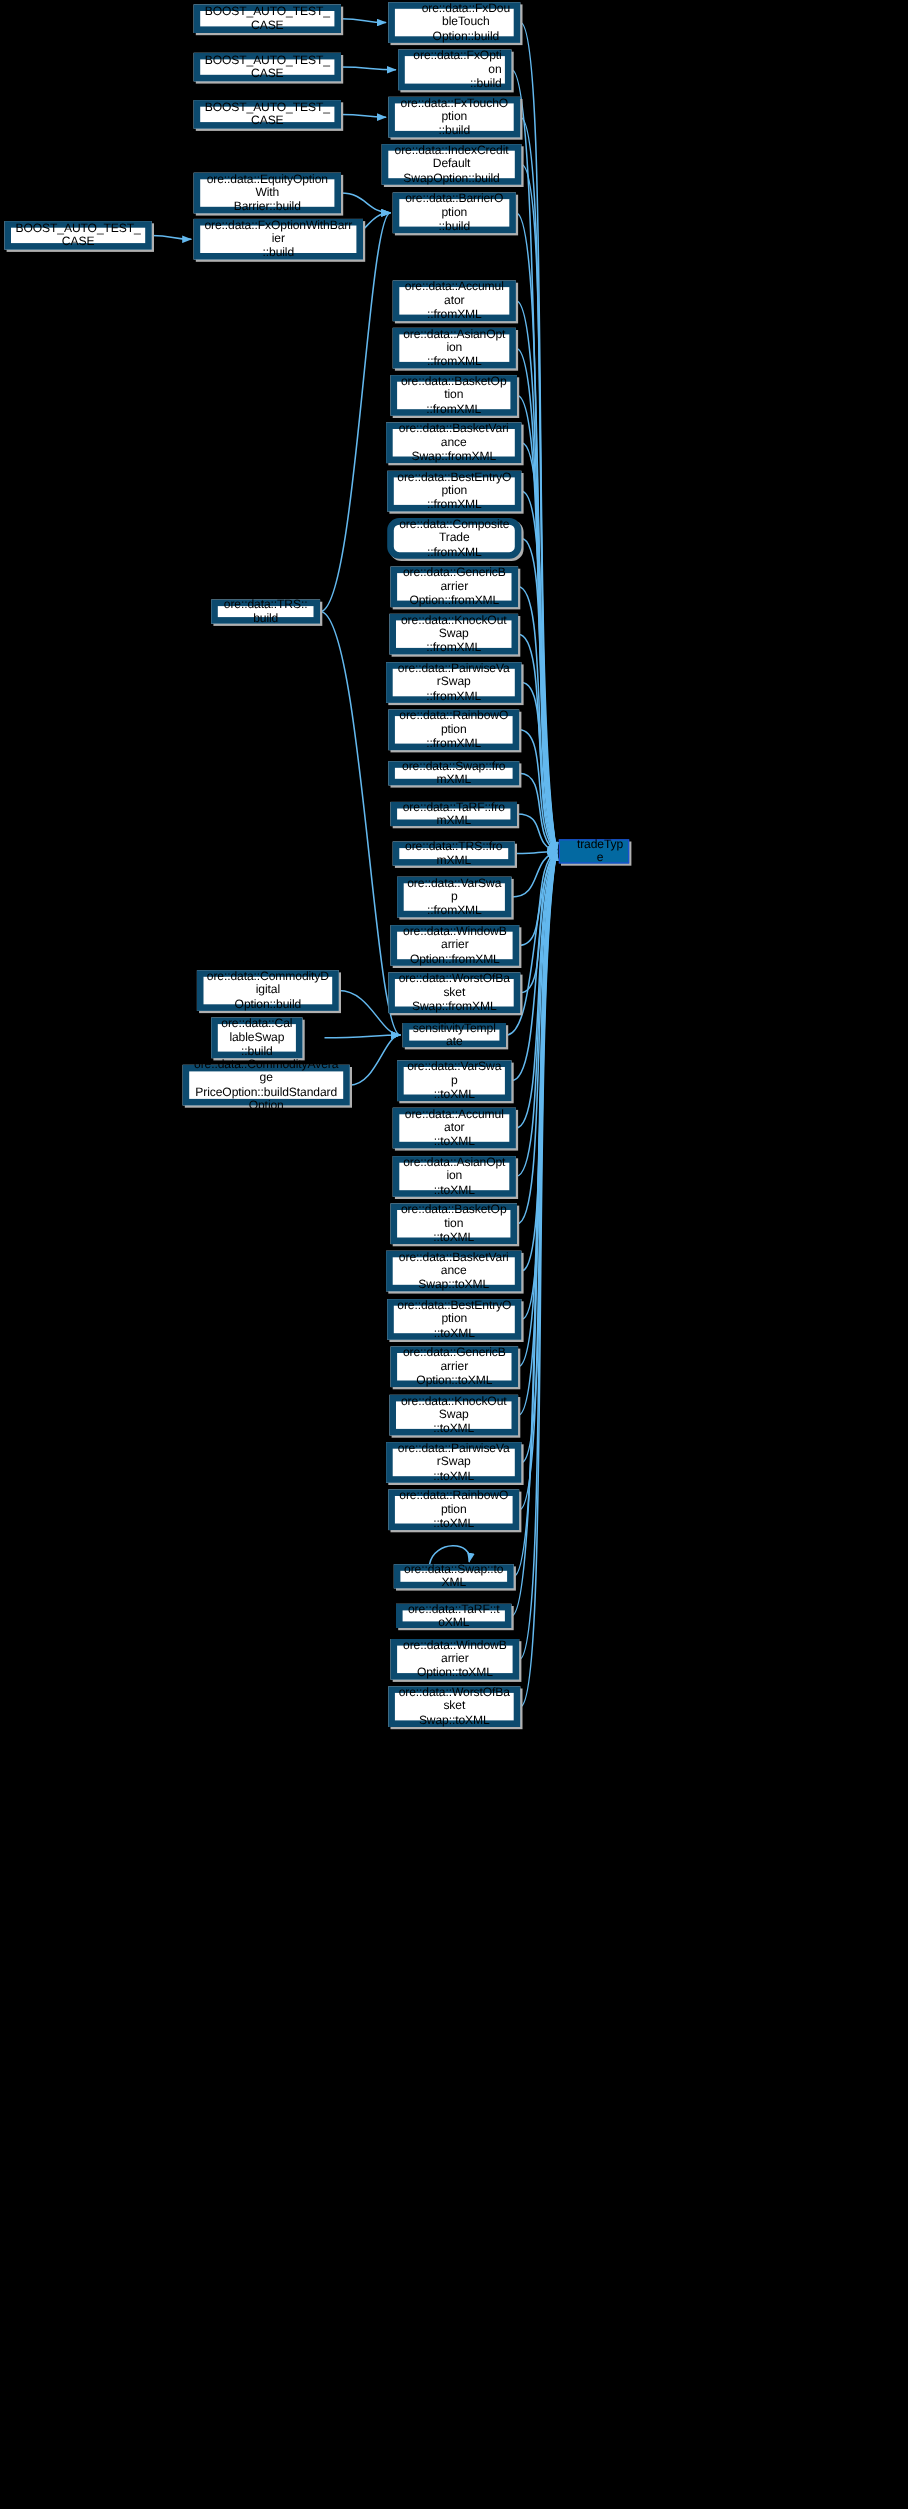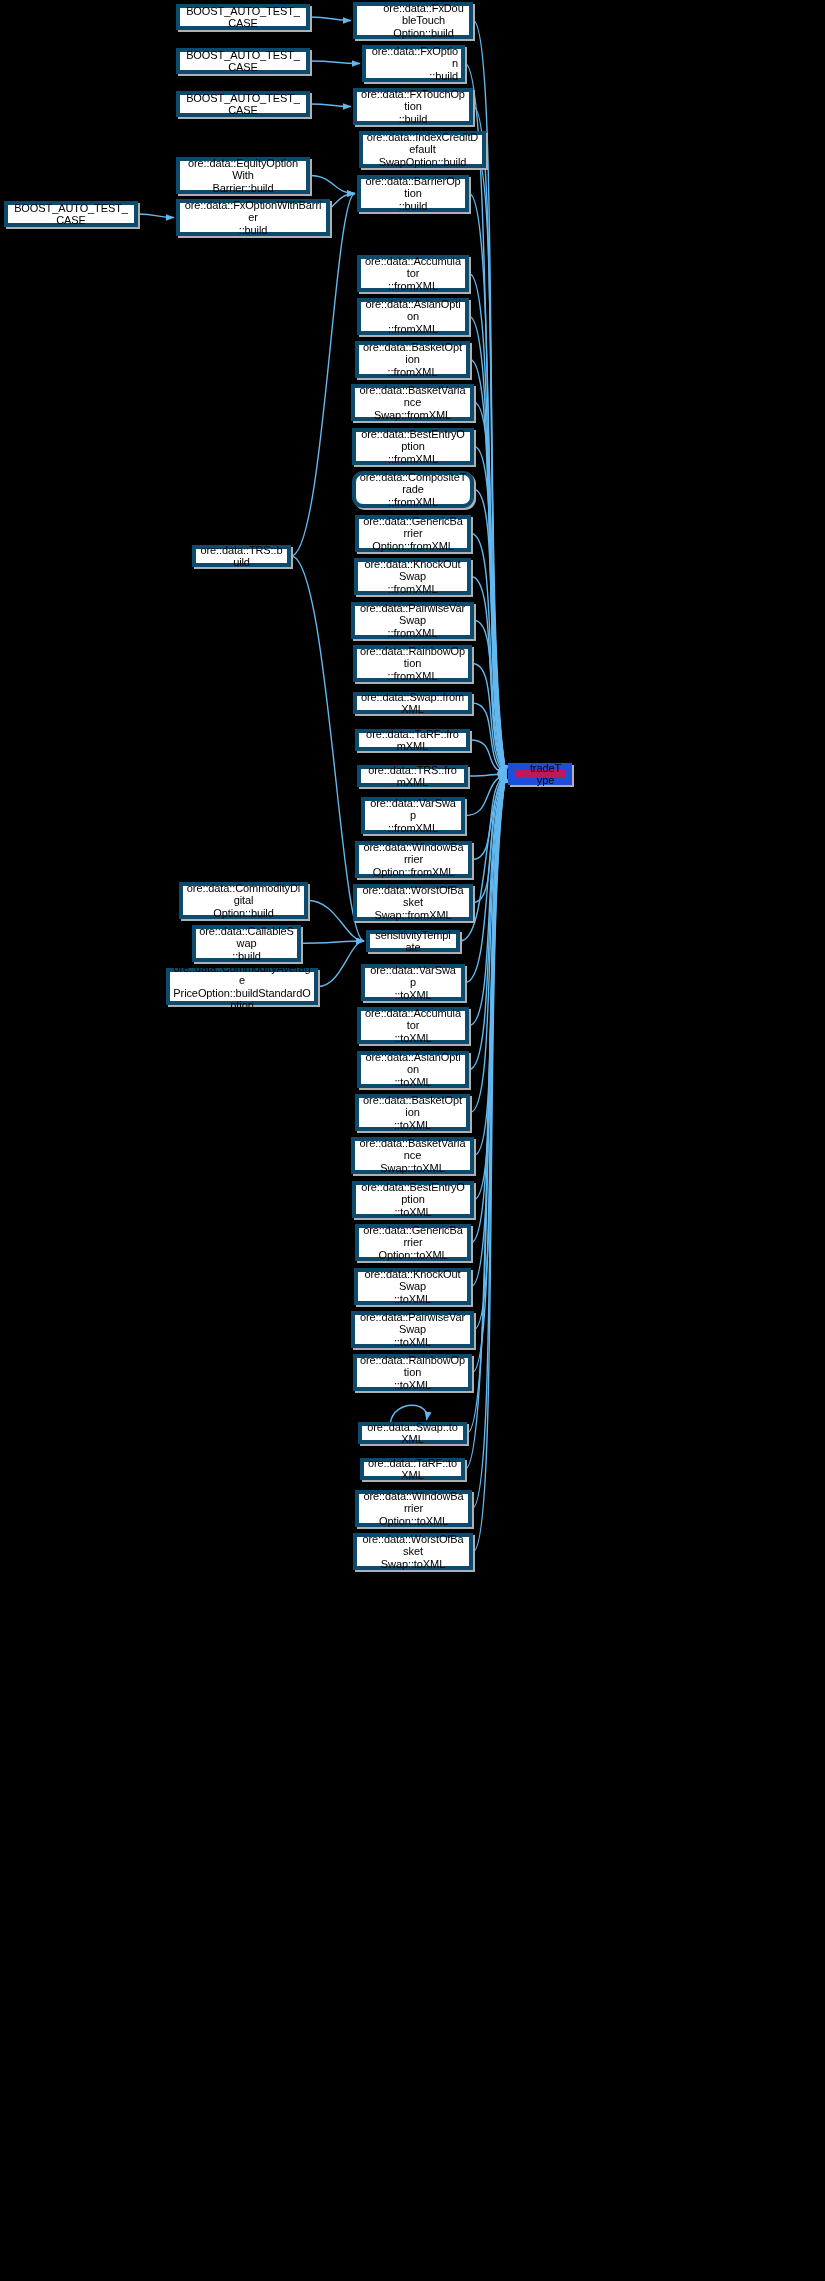--- a/index.html
+++ b/index.html
@@ -1,24 +1,24 @@
 <!DOCTYPE html>
 <html><head>
 <meta charset="utf-8">
 <style>
   html,body{margin:0;padding:0;background:#000;}
   body{width:825px;height:2281px;position:relative;overflow:hidden;
        font-family:"Liberation Sans","DejaVu Sans",sans-serif;}
   #graph{position:absolute;left:0;top:0;width:825px;height:2281px;}
   svg#edges{position:absolute;left:0;top:0;width:825px;height:2281px;pointer-events:none;}
-  .node{position:absolute;box-sizing:border-box;background:#fff;border:4px solid #0c4a6e;
+  .node{position:absolute;box-sizing:border-box;background:#fff;border:6px solid #0c4a6e;
         box-shadow:2px 2px 0 0 #b0b0b0;display:flex;align-items:center;justify-content:center;
         text-align:center;color:#000;font-size:11px;line-height:12.5px;padding:1px 3px;
         letter-spacing:-0.1px;word-break:break-word;}
-  .node.focus{background:#be185d;border:7px solid #1d4ed8;padding-left:14px;}
+  .node.focus{background:#0369a1;border:1px solid #1d4ed8;padding-left:14px;}
   .node span{display:block;width:100%;}
 </style>
 </head>
 <body>
 
 <div id="graph">
   <svg id="edges" viewBox="0 0 825 2281" xmlns="http://www.w3.org/2000/svg">
     <defs>
       <marker id="ah" markerWidth="9" markerHeight="7" refX="8.4" refY="3.5" orient="auto" markerUnits="userSpaceOnUse">
         <path d="M0,0 L9,3.5 L0,7 z" fill="#63b8ee"></path>
@@ -87,21 +87,21 @@
       </div>
       <div class="node" style="left: 362px; top: 45px; width: 103px; height: 37px; text-align: right;">
         <span>ore::data::FxOption<br>::build</span>
       </div>
       <div class="node" style="left: 176px; top: 91px; width: 134px; height: 26px;">
         <span>BOOST_AUTO_TEST_CASE</span>
       </div>
       <div class="node" style="left: 353px; top: 88px; width: 120px; height: 37px;">
         <span>ore::data::FxTouchOption<br>::build</span>
       </div>
-      <div class="node" style="left: 347px; top: 131px; width: 127px; height: 37px; margin-left: 12px;">
+      <div class="node" style="left: 347px; top: 131px; width: 127px; height: 37px;">
         <span>ore::data::IndexCreditDefault<br>SwapOption::build</span>
       </div>
       <div class="node" style="left: 176px; top: 157px; width: 134px; height: 37px;">
         <span>ore::data::EquityOptionWith<br>Barrier::build</span>
       </div>
       <div class="node" style="left: 357px; top: 175px; width: 112px; height: 37px;">
         <span>ore::data::BarrierOption<br>::build</span>
       </div>
       <div class="node" style="left: 4px; top: 201px; width: 134px; height: 26px;">
         <span>BOOST_AUTO_TEST_CASE</span>
@@ -156,21 +156,21 @@
       </div>
       <div class="node" style="left: 353px; top: 884px; width: 120px; height: 37px;">
         <span>ore::data::WorstOfBasket<br>Swap::fromXML</span>
       </div>
       <div class="node" style="left: 192px; top: 545px; width: 99px; height: 22px;">
         <span>ore::data::TRS::build</span>
       </div>
       <div class="node" style="left: 179px; top: 882px; width: 129px; height: 37px;">
         <span>ore::data::CommodityDigital<br>Option::build</span>
       </div>
-      <div class="node" style="left: 192px; top: 925px; width: 109px; height: 37px;">
+      <div class="node" style="left: 192px; top: 925px; width: 83px; height: 37px;">
         <span>ore::data::CallableSwap<br>::build</span>
       </div>
       <div class="node" style="left: 366px; top: 930px; width: 94px; height: 22px;">
         <span>sensitivityTemplate</span>
       </div>
       <div class="node" style="left: 166px; top: 968px; width: 152px; height: 37px;">
         <span>ore::data::CommodityAverage<br>PriceOption::buildStandardOption</span>
       </div>
       <div class="node" style="left: 361px; top: 964px; width: 104px; height: 37px;">
         <span>ore::data::VarSwap<br>::toXML</span>

